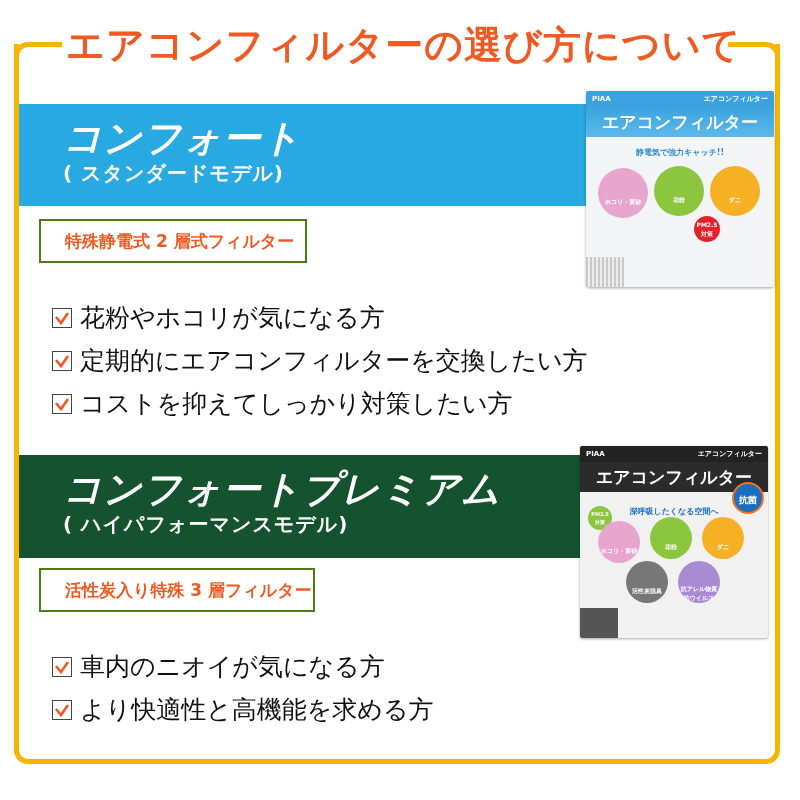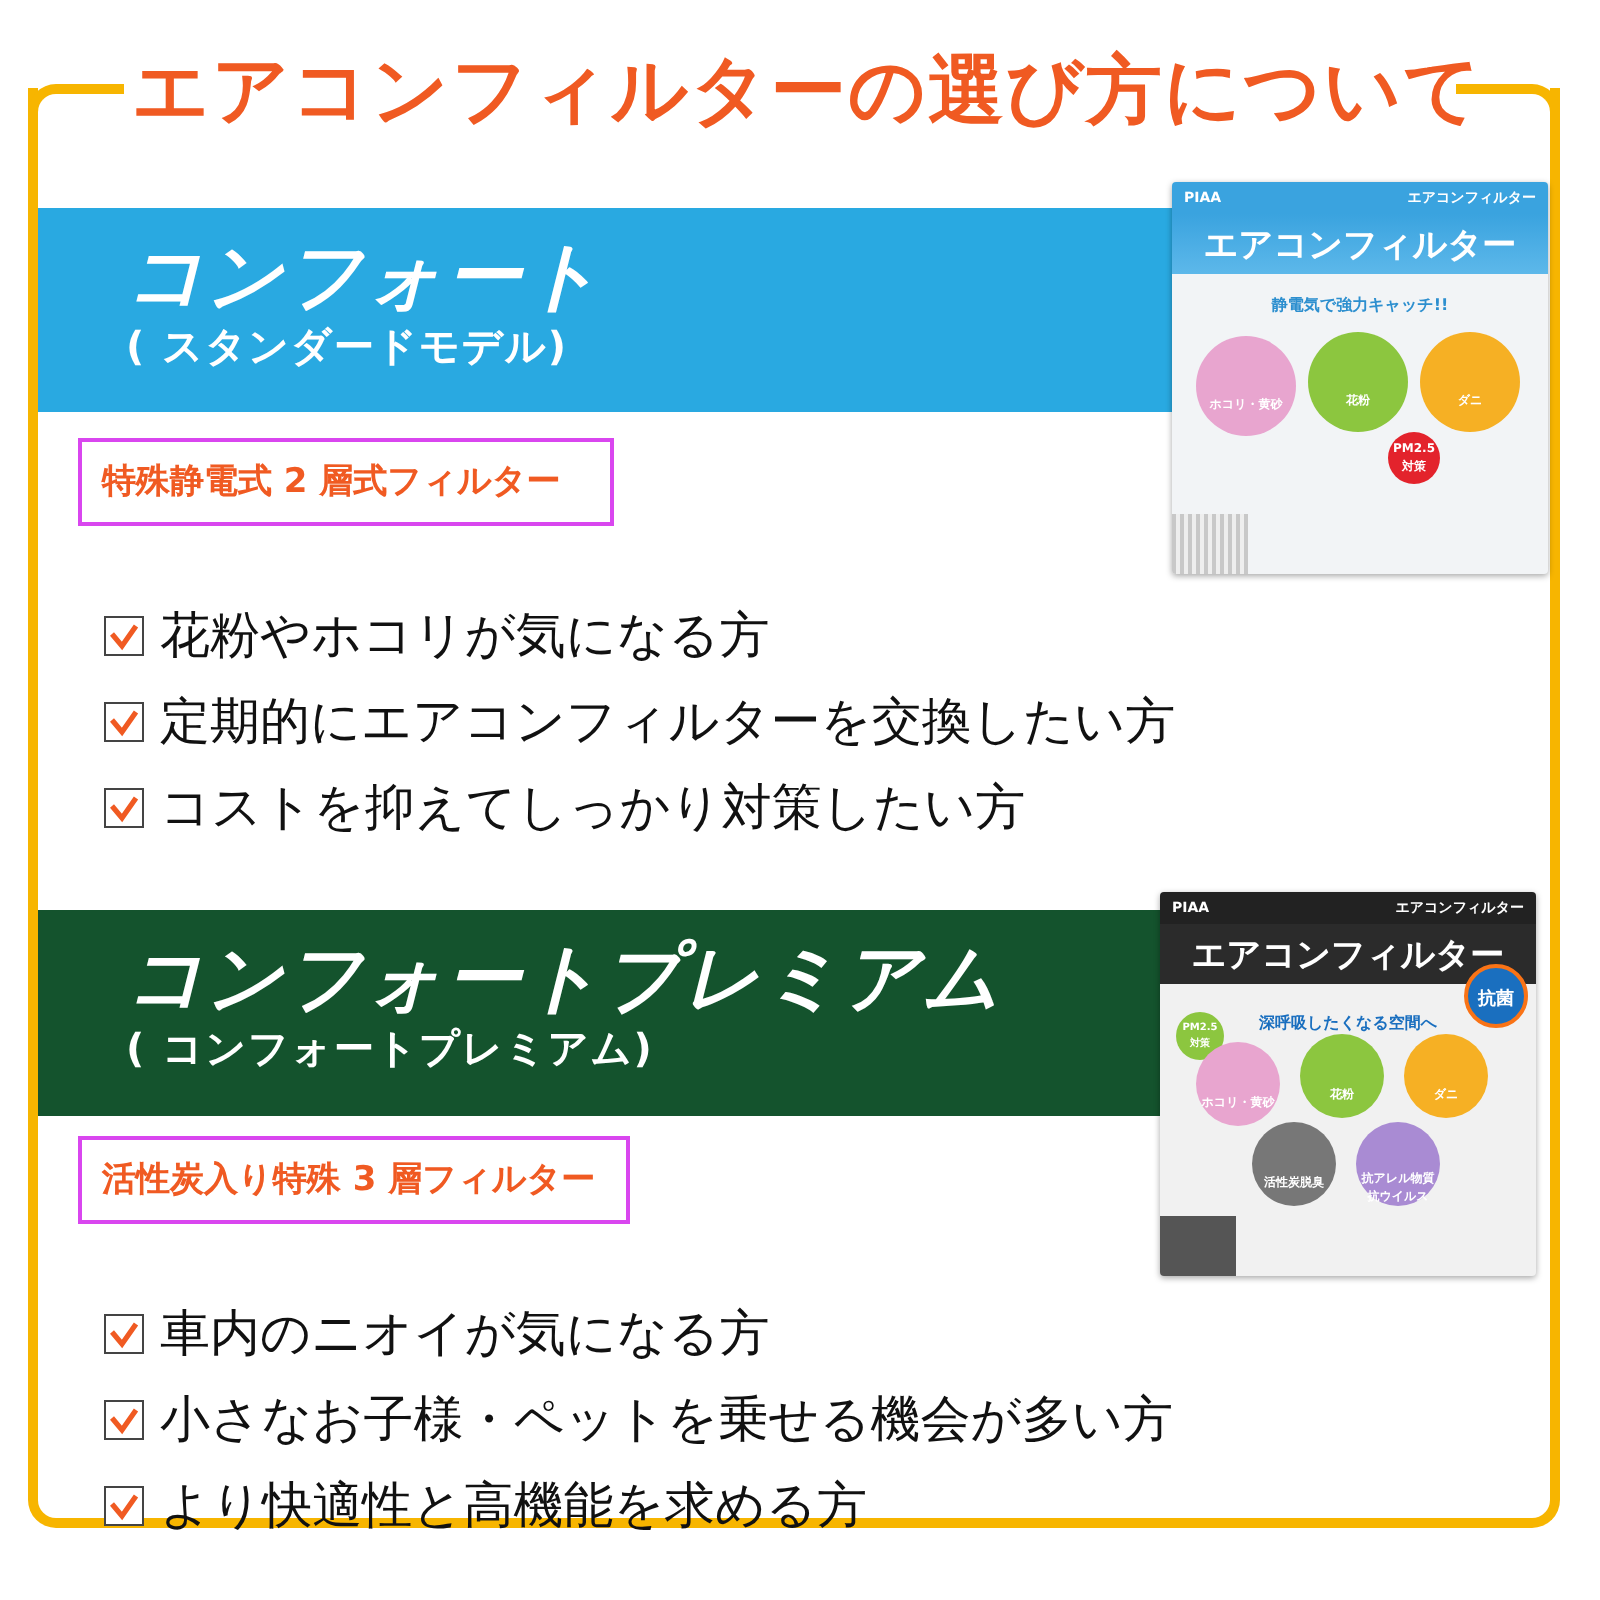--- a/index.html
+++ b/index.html
@@ -12,22 +12,22 @@
   .frame-top-r { position:absolute; left:728px; top:42px; width:52px; height:18px;
                  border-right:5px solid #f7b500; border-top:5px solid #f7b500; border-radius:0 14px 0 0; box-sizing:border-box; }
   .frame-mask { position:absolute; left:19px; top:30px; width:756px; height:30px; background:#fff; }
   .main-title { position:absolute; left:66px; top:20px; width:660px; text-align:center;
                 font-size:38px; font-weight:bold; color:#f05a22; letter-spacing:1px; white-space:nowrap; }
   .banner { position:absolute; left:19px; width:590px; color:#fff; box-sizing:border-box; padding-left:44px; }
   .banner.b1 { top:104px; height:102px; background:#29a9e1; }
   .banner.b2 { top:455px; height:103px; background:#14532d; }
   .banner .name { font-size:38px; font-style:italic; font-weight:bold; line-height:44px; padding-top:12px; white-space:nowrap; letter-spacing:1px; }
   .banner .sub { font-size:20px; font-weight:bold; line-height:26px; letter-spacing:1px; white-space:nowrap; }
-  .tag { position:absolute; left:39px; height:44px; border:2px solid #d946ef; box-sizing:border-box;
-         color:#f05a22; font-size:17px; font-weight:bold; line-height:40px; padding:0 10px; white-space:nowrap; background:#fff; }
+  .tag { position:absolute; left:39px; height:44px; border:2px solid #4d7c0f; box-sizing:border-box;
+         color:#f05a22; font-size:17px; font-weight:bold; line-height:40px; padding:0 24px; white-space:nowrap; background:#fff; }
   .tag.t1 { top:219px; width:268px; }
   .tag.t2 { top:568px; width:276px; }
   .list { position:absolute; left:38px; margin:14px; padding:0; list-style:none; }
   .list.l1 { top:282px; }
   .list.l2 { top:631px; }
   .list li { height:43px; display:flex; align-items:center; font-size:25px; color:#111; white-space:nowrap; }
   .check { width:20px; height:20px; border:1.5px solid #444; box-sizing:border-box; margin-right:8px; position:relative; flex:none; background:#fff; }
   .check svg { position:absolute; left:1px; top:1px; }
   .product { position:absolute; border-radius:2px; box-shadow:0 1px 3px rgba(0,0,0,0.35); overflow:hidden; }
   .product.p1 { left:586px; top:91px; width:188px; height:196px; background:#f2f4f6; }
@@ -104,21 +104,21 @@
         <svg width="16" height="16" viewBox="0 0 16 16">
           <path d="M2 7 L7 13 L14 3" stroke="#f05a22" stroke-width="2.6" fill="none"></path>
         </svg>
       </span>
     <span>コストを抑えてしっかり対策したい方</span>
   </li>
 </ul>
 
 <div class="banner b2">
   <div class="name">コンフォートプレミアム</div>
-  <div class="sub">( コンフォートプレミアム)</div>
+  <div class="sub">( ハイパフォーマンスモデル)</div>
 </div>
 
 <div class="product p2">
   <div class="p-topbar">
     <span>PIAA</span>
     <span>エアコンフィルター</span>
   </div>
   <div class="p-title">エアコンフィルター</div>
   <div class="badge-blue" style="left:152px;top:36px;">抗菌</div>
   <div class="badge-green" style="left:8px;top:60px;">PM2.5 対策</div>
@@ -143,23 +143,15 @@
         </svg>
       </span>
     <span>車内のニオイが気になる方</span>
   </li>
   <li>
     <span class="check">
         <svg width="16" height="16" viewBox="0 0 16 16">
           <path d="M2 7 L7 13 L14 3" stroke="#f05a22" stroke-width="2.6" fill="none"></path>
         </svg>
       </span>
-    <span>小さなお子様・ペットを乗せる機会が多い方</span>
-  </li>
-  <li>
-    <span class="check">
-        <svg width="16" height="16" viewBox="0 0 16 16">
-          <path d="M2 7 L7 13 L14 3" stroke="#f05a22" stroke-width="2.6" fill="none"></path>
-        </svg>
-      </span>
     <span>より快適性と高機能を求める方</span>
   </li>
 </ul>
 
 </body></html>

